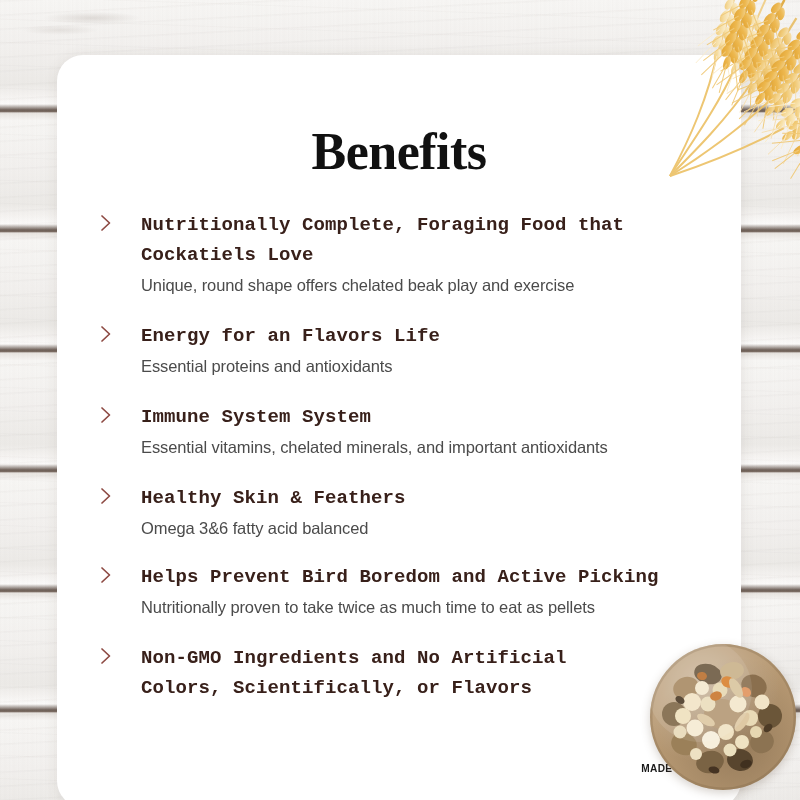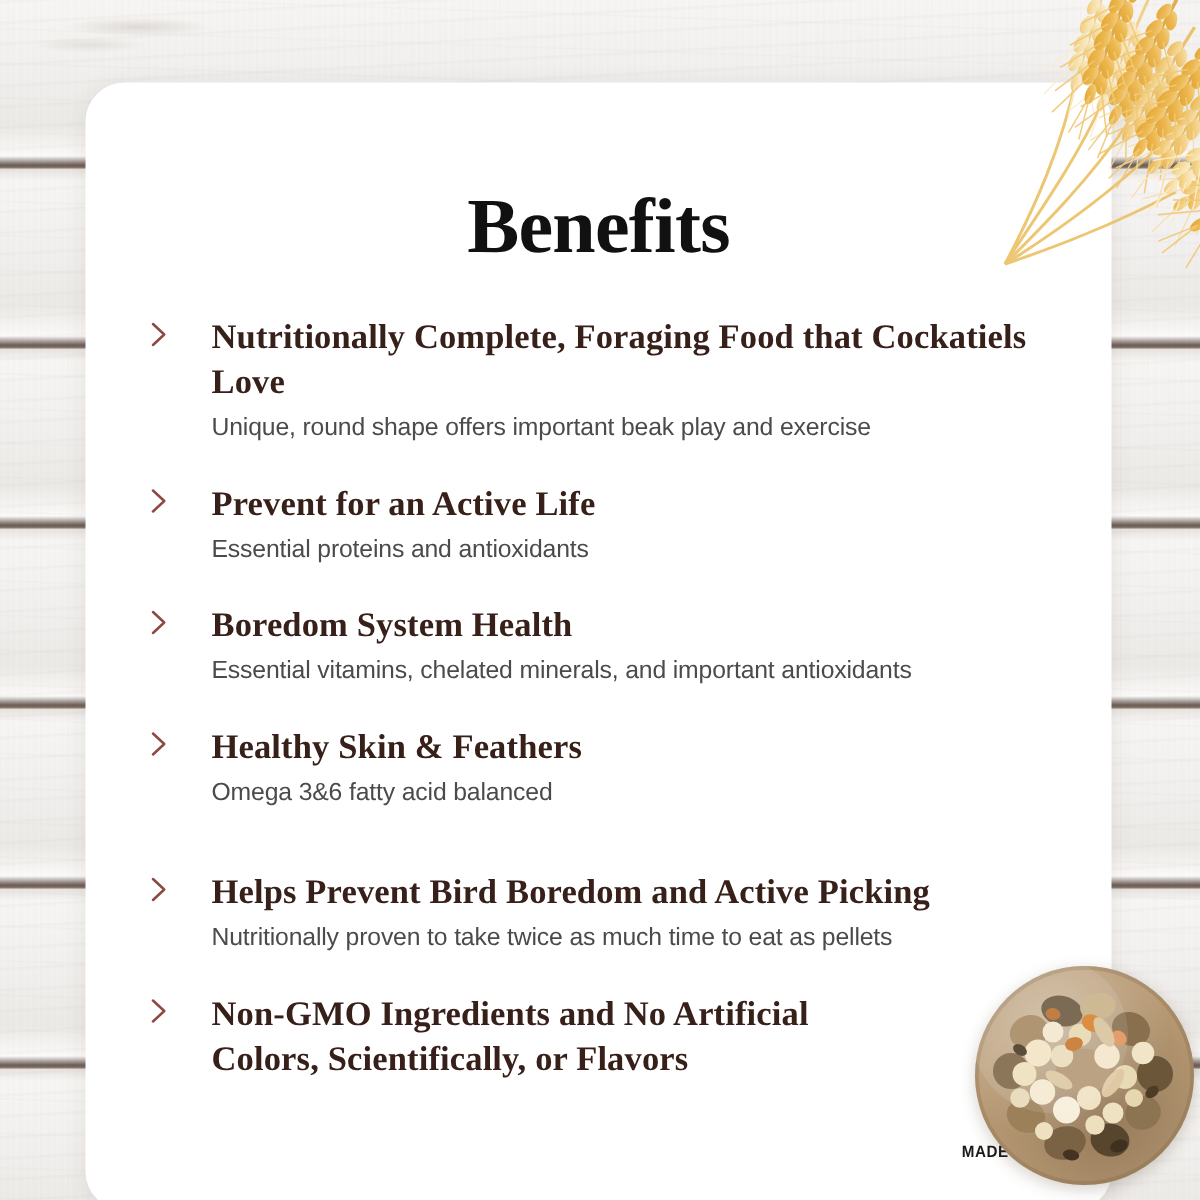--- a/index.html
+++ b/index.html
@@ -83,39 +83,39 @@
   
   #benefits { position:absolute; left:40px; top:155px; right:18px; }
   .benefit { position:relative; padding-left:44px; margin-bottom:10px; }
   .chev {
     position:absolute; left:2px; top:3px;
     width:14px; height:20px;
     color:#8d4a43;
   }
   .chev svg { display:block; width:14px; height:20px; }
   .b-title {
-    font-family:Liberation Serif, serif;
+    font-family:Liberation Mono, monospace;
     font-weight:bold;
-    font-size:23px;
+    font-size:19px;
     line-height:30px;
     color:#38201a;
     letter-spacing:0.1px;
   }
   .b-sub {
     font-family:"Liberation Sans", sans-serif;
     font-size:16.5px;
     line-height:25px;
     color:#4b4b4b;
     margin-top:3px;
     letter-spacing:-0.1px;
   }
   .b-gap-0 { margin-bottom:23px; }
   .b-gap-1 { margin-bottom:23px; }
   .b-gap-2 { margin-bottom:23px; }
-  .b-gap-3 { margin-bottom:39px; }
+  .b-gap-3 { margin-bottom:21px; }
   .b-gap-4 { margin-bottom:23px; }
 
   
   #usa-badge {
     position:absolute; left:0; top:660px; width:100%;
     display:flex; flex-direction:column; align-items:flex-end;
   }
   #flag {
     width:76px; height:42px; position:relative;
     background:#ffffff;
@@ -177,40 +177,40 @@
 
   <div id="benefits">
 
     <div class="benefit b-gap-0">
       <span class="chev">
         <svg viewBox="0 0 14 20">
             <path d="M3 3 L10.5 10 L3 17" fill="none" stroke="currentColor" stroke-width="1.7" stroke-linecap="round" stroke-linejoin="round"></path>
           </svg>
       </span>
       <div class="b-title">Nutritionally Complete, Foraging Food that Cockatiels Love</div>
-      <div class="b-sub">Unique, round shape offers important beak play and exercise</div>
+      <div class="b-sub">Unique, round shape offers chelated beak play and exercise</div>
     </div>
 
     <div class="benefit b-gap-1">
       <span class="chev">
         <svg viewBox="0 0 14 20">
             <path d="M3 3 L10.5 10 L3 17" fill="none" stroke="currentColor" stroke-width="1.7" stroke-linecap="round" stroke-linejoin="round"></path>
           </svg>
       </span>
-      <div class="b-title">Prevent for an Active Life</div>
+      <div class="b-title">Energy for an Flavors Life</div>
       <div class="b-sub">Essential proteins and antioxidants</div>
     </div>
 
     <div class="benefit b-gap-2">
       <span class="chev">
         <svg viewBox="0 0 14 20">
             <path d="M3 3 L10.5 10 L3 17" fill="none" stroke="currentColor" stroke-width="1.7" stroke-linecap="round" stroke-linejoin="round"></path>
           </svg>
       </span>
-      <div class="b-title">Boredom System Health</div>
+      <div class="b-title">Immune System System</div>
       <div class="b-sub">Essential vitamins, chelated minerals, and important antioxidants</div>
     </div>
 
     <div class="benefit b-gap-3">
       <span class="chev">
         <svg viewBox="0 0 14 20">
             <path d="M3 3 L10.5 10 L3 17" fill="none" stroke="currentColor" stroke-width="1.7" stroke-linecap="round" stroke-linejoin="round"></path>
           </svg>
       </span>
       <div class="b-title">Healthy Skin &amp; Feathers</div>

